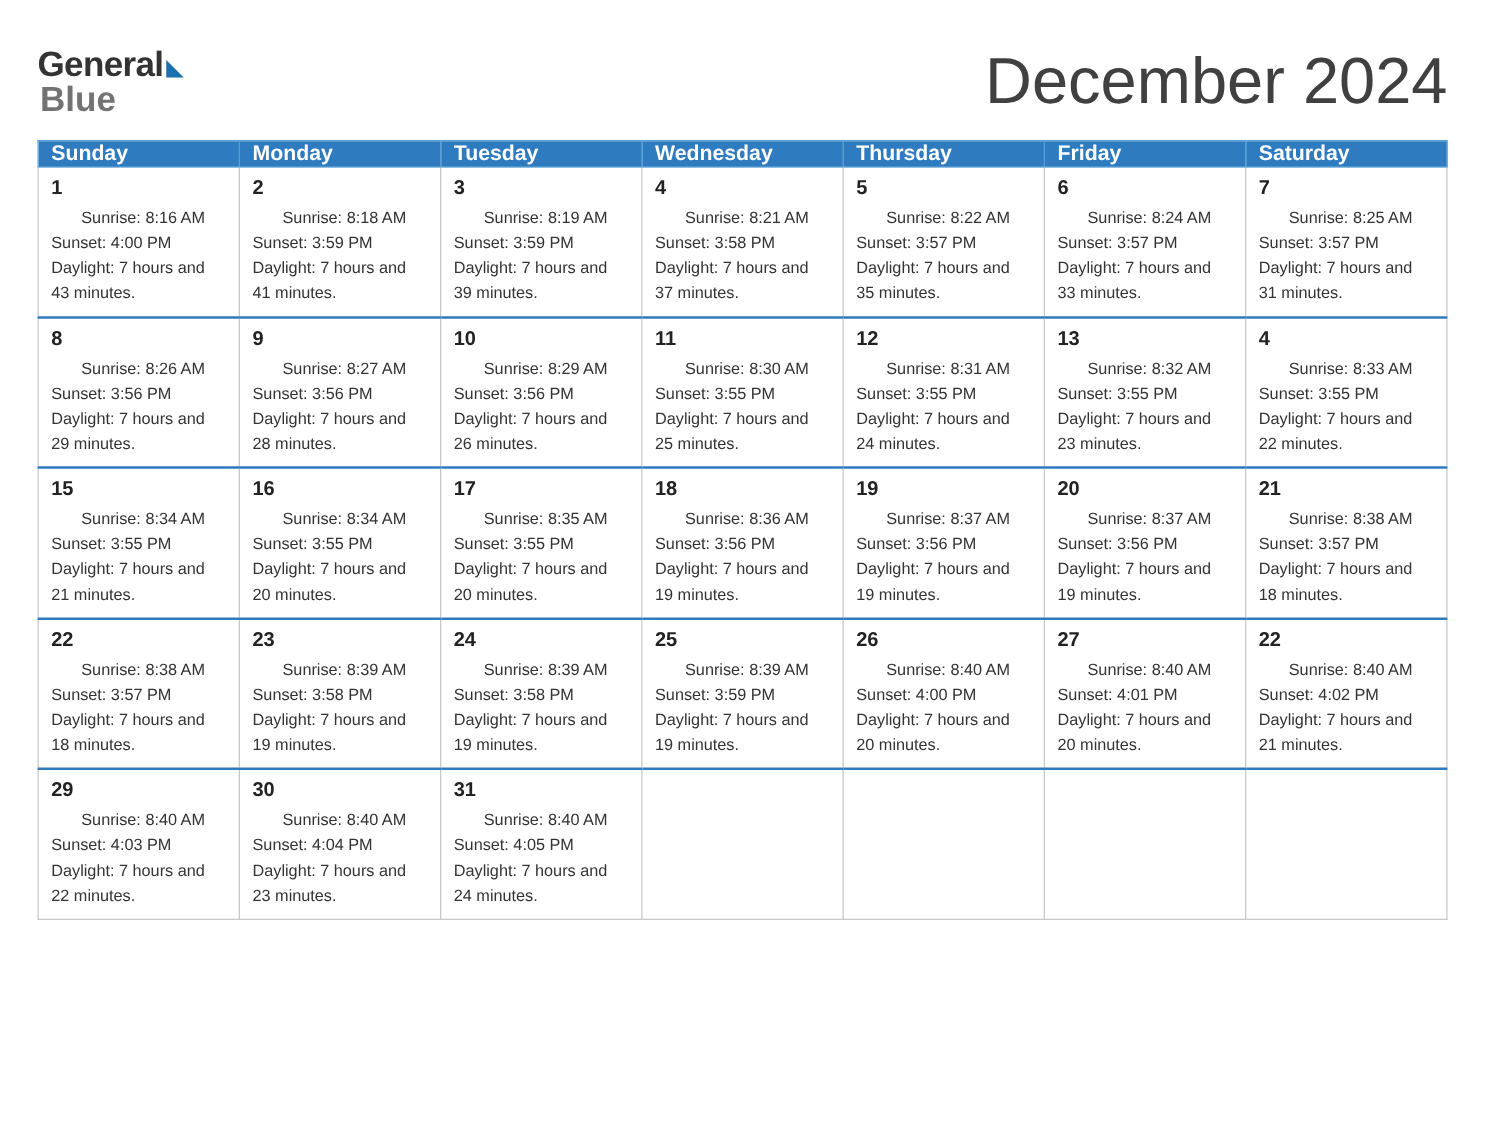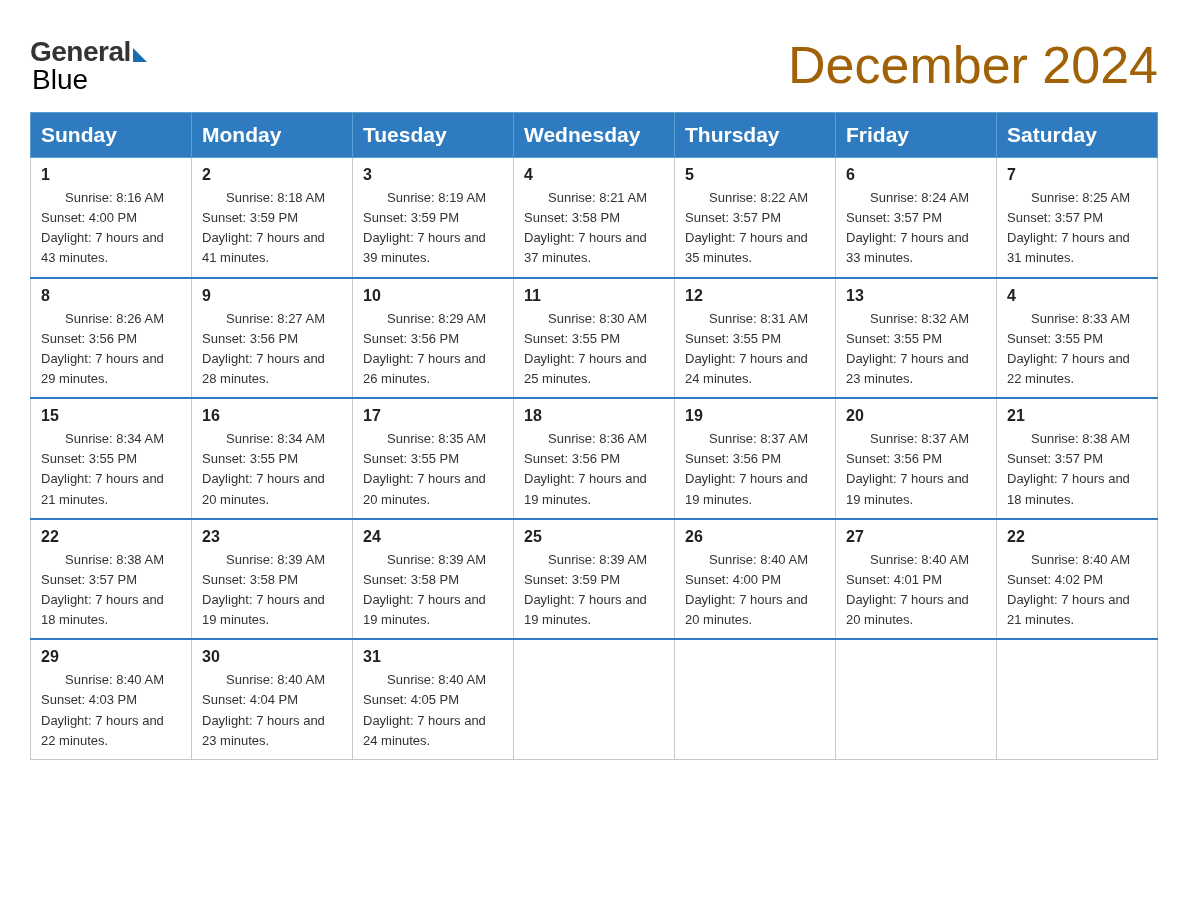--- a/index.html
+++ b/index.html
@@ -36,49 +36,49 @@
       width: 0;
       height: 0;
       border-left: 14px solid #1a6faf;
       border-top: 14px solid transparent;
       border-bottom: 0px solid transparent;
       margin-left: 2px;
       margin-top: 6px;
     }
     .logo-blue {
       font-size: 28px;
-      font-weight: normal;
-      color: #000000;
+      font-weight: bold;
+      color: #737373;
       margin-left: 2px;
     }
     .title-section {
       text-align: right;
     }
     .page-title {
       font-size: 52px;
       font-weight: normal;
-      color: #a16207;
+      color: #404040;
       line-height: 1.1;
     }
     .subtitle {
       font-size: 22px;
       color: #444;
       margin-top: 4px;
     }
     .calendar {
       width: 100%;
       border-collapse: collapse;
       border: 1px solid #b0b0b0;
     }
     .calendar th {
       background-color: #2e7bbf;
       color: #fff;
-      font-size: 21px;
-      font-weight: bold;
-      padding: 10px 10px;
+      font-size: 17px;
+      font-weight: bold;
+      padding: 0 10px;
       text-align: left;
       border: 1px solid #5a9fd4;
     }
     .calendar td {
       vertical-align: top;
       padding: 8px 10px;
       border: 1px solid #c8c8c8;
       width: 14.28%;
       min-height: 100px;
       background: #fff;

